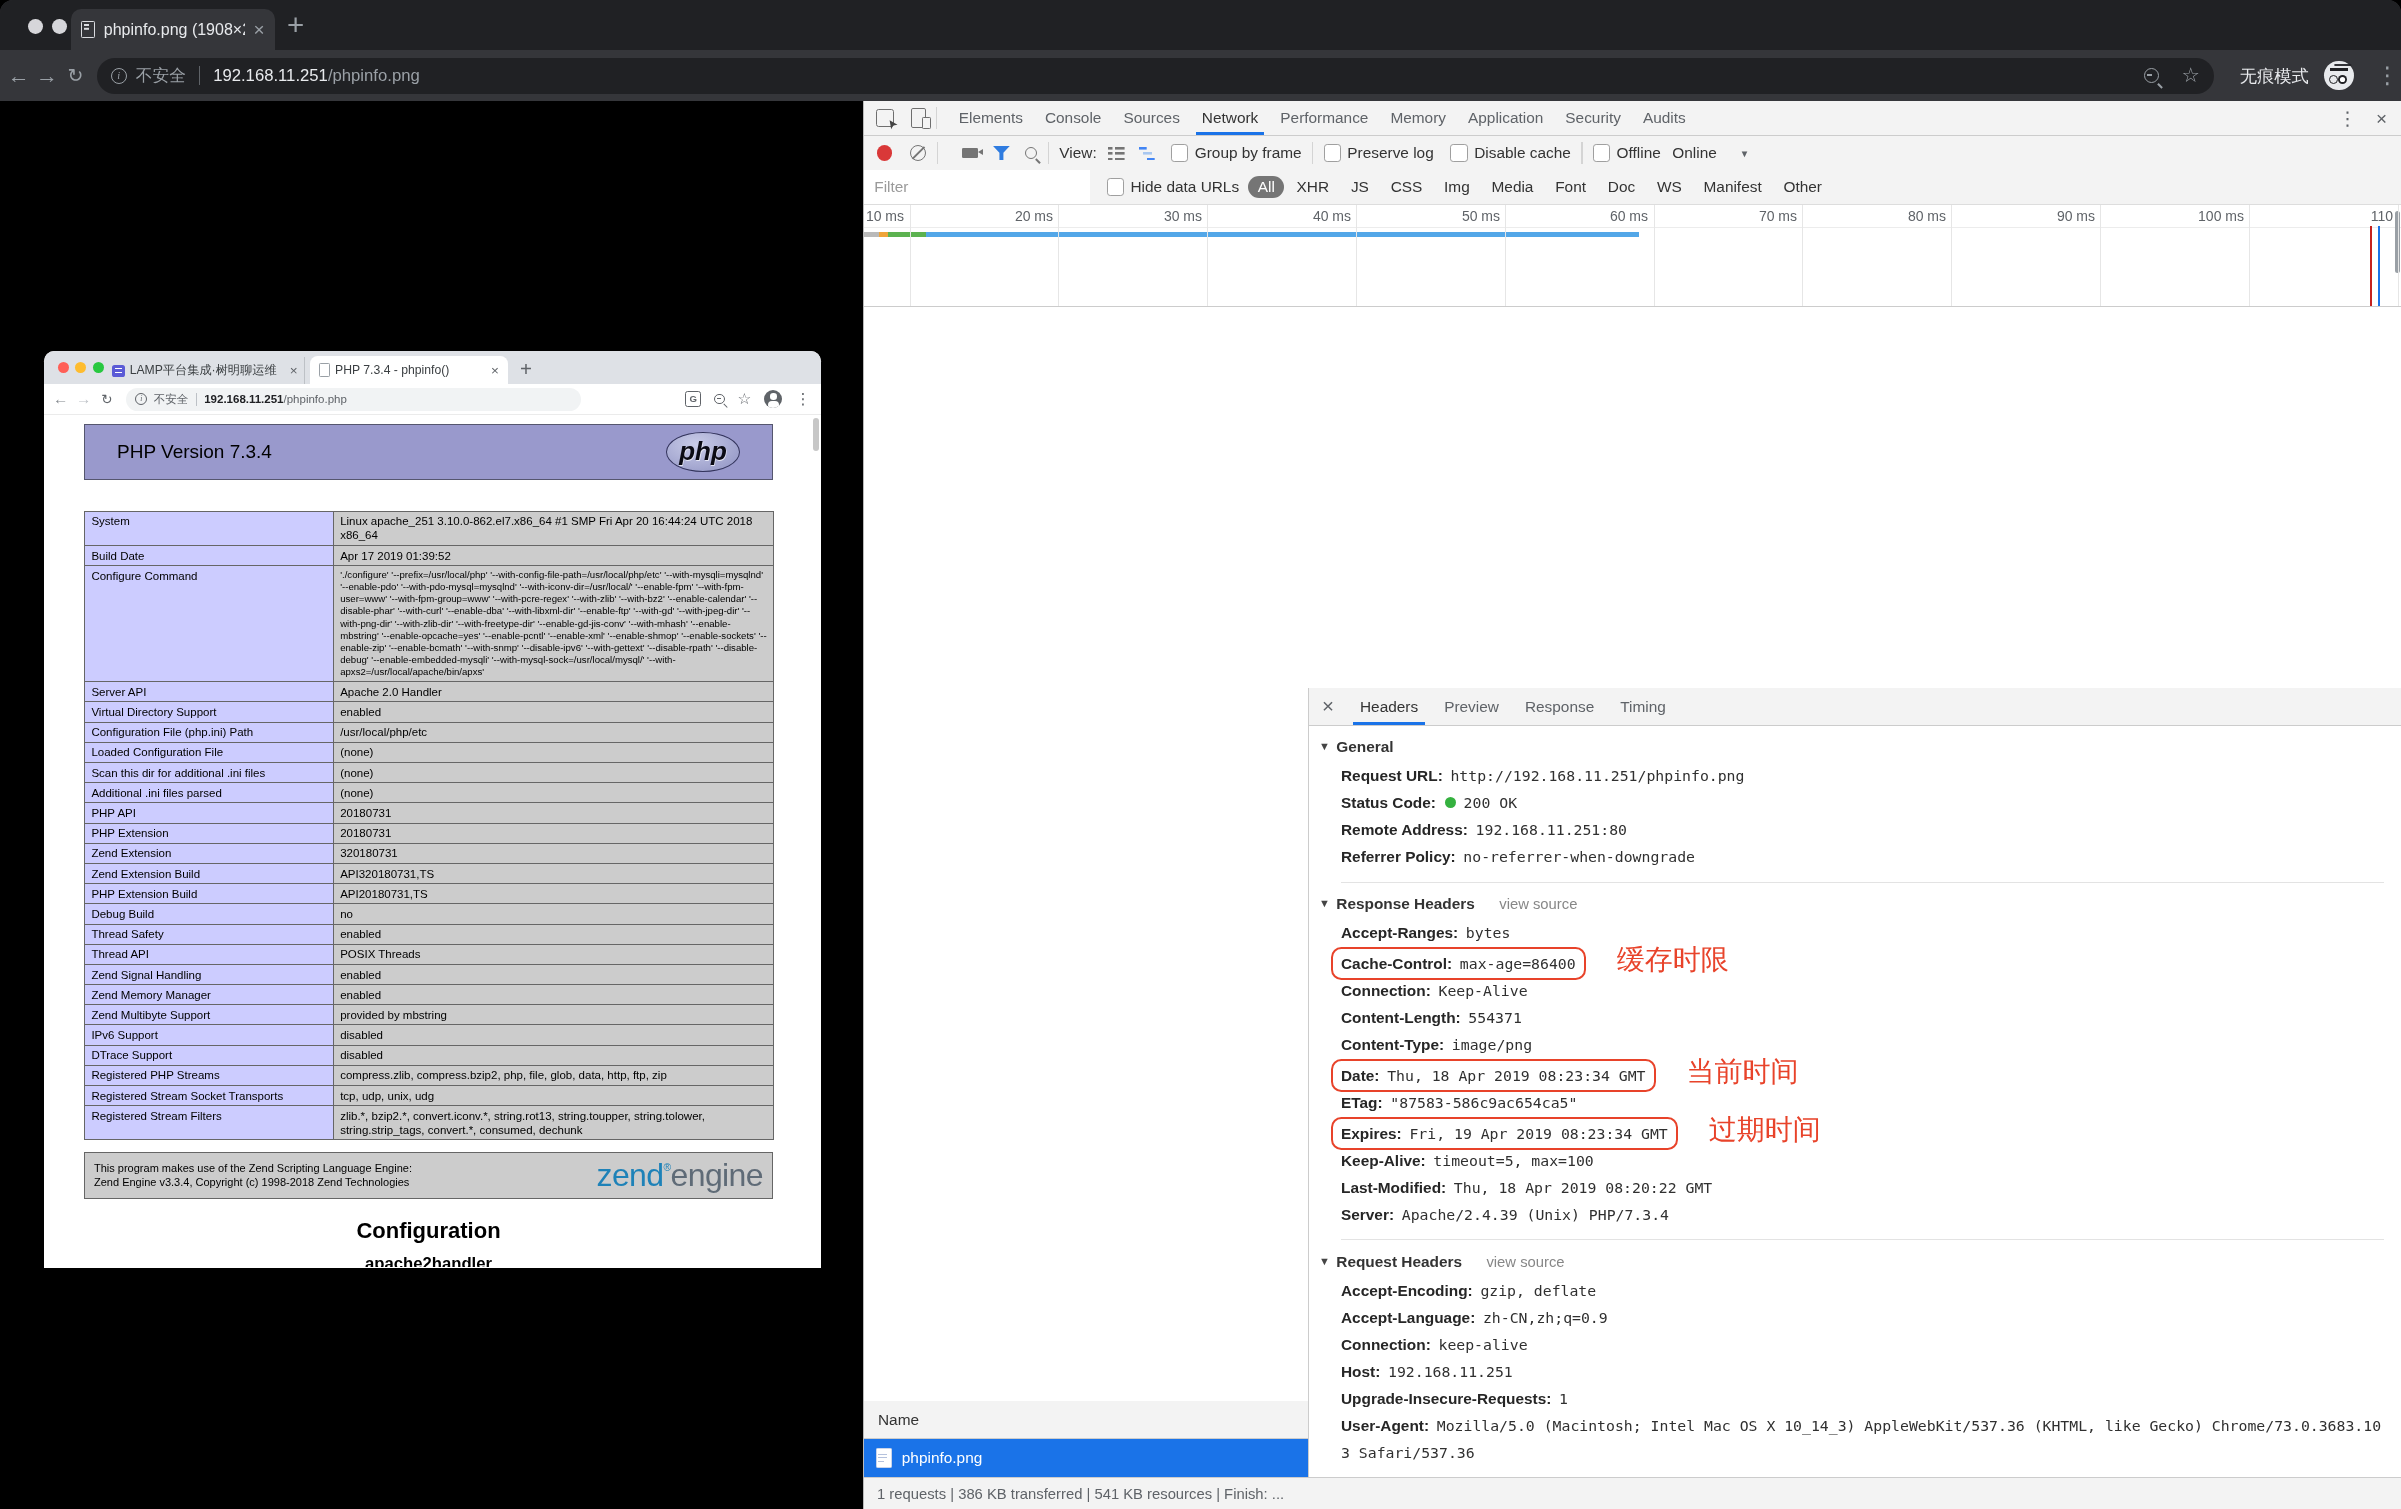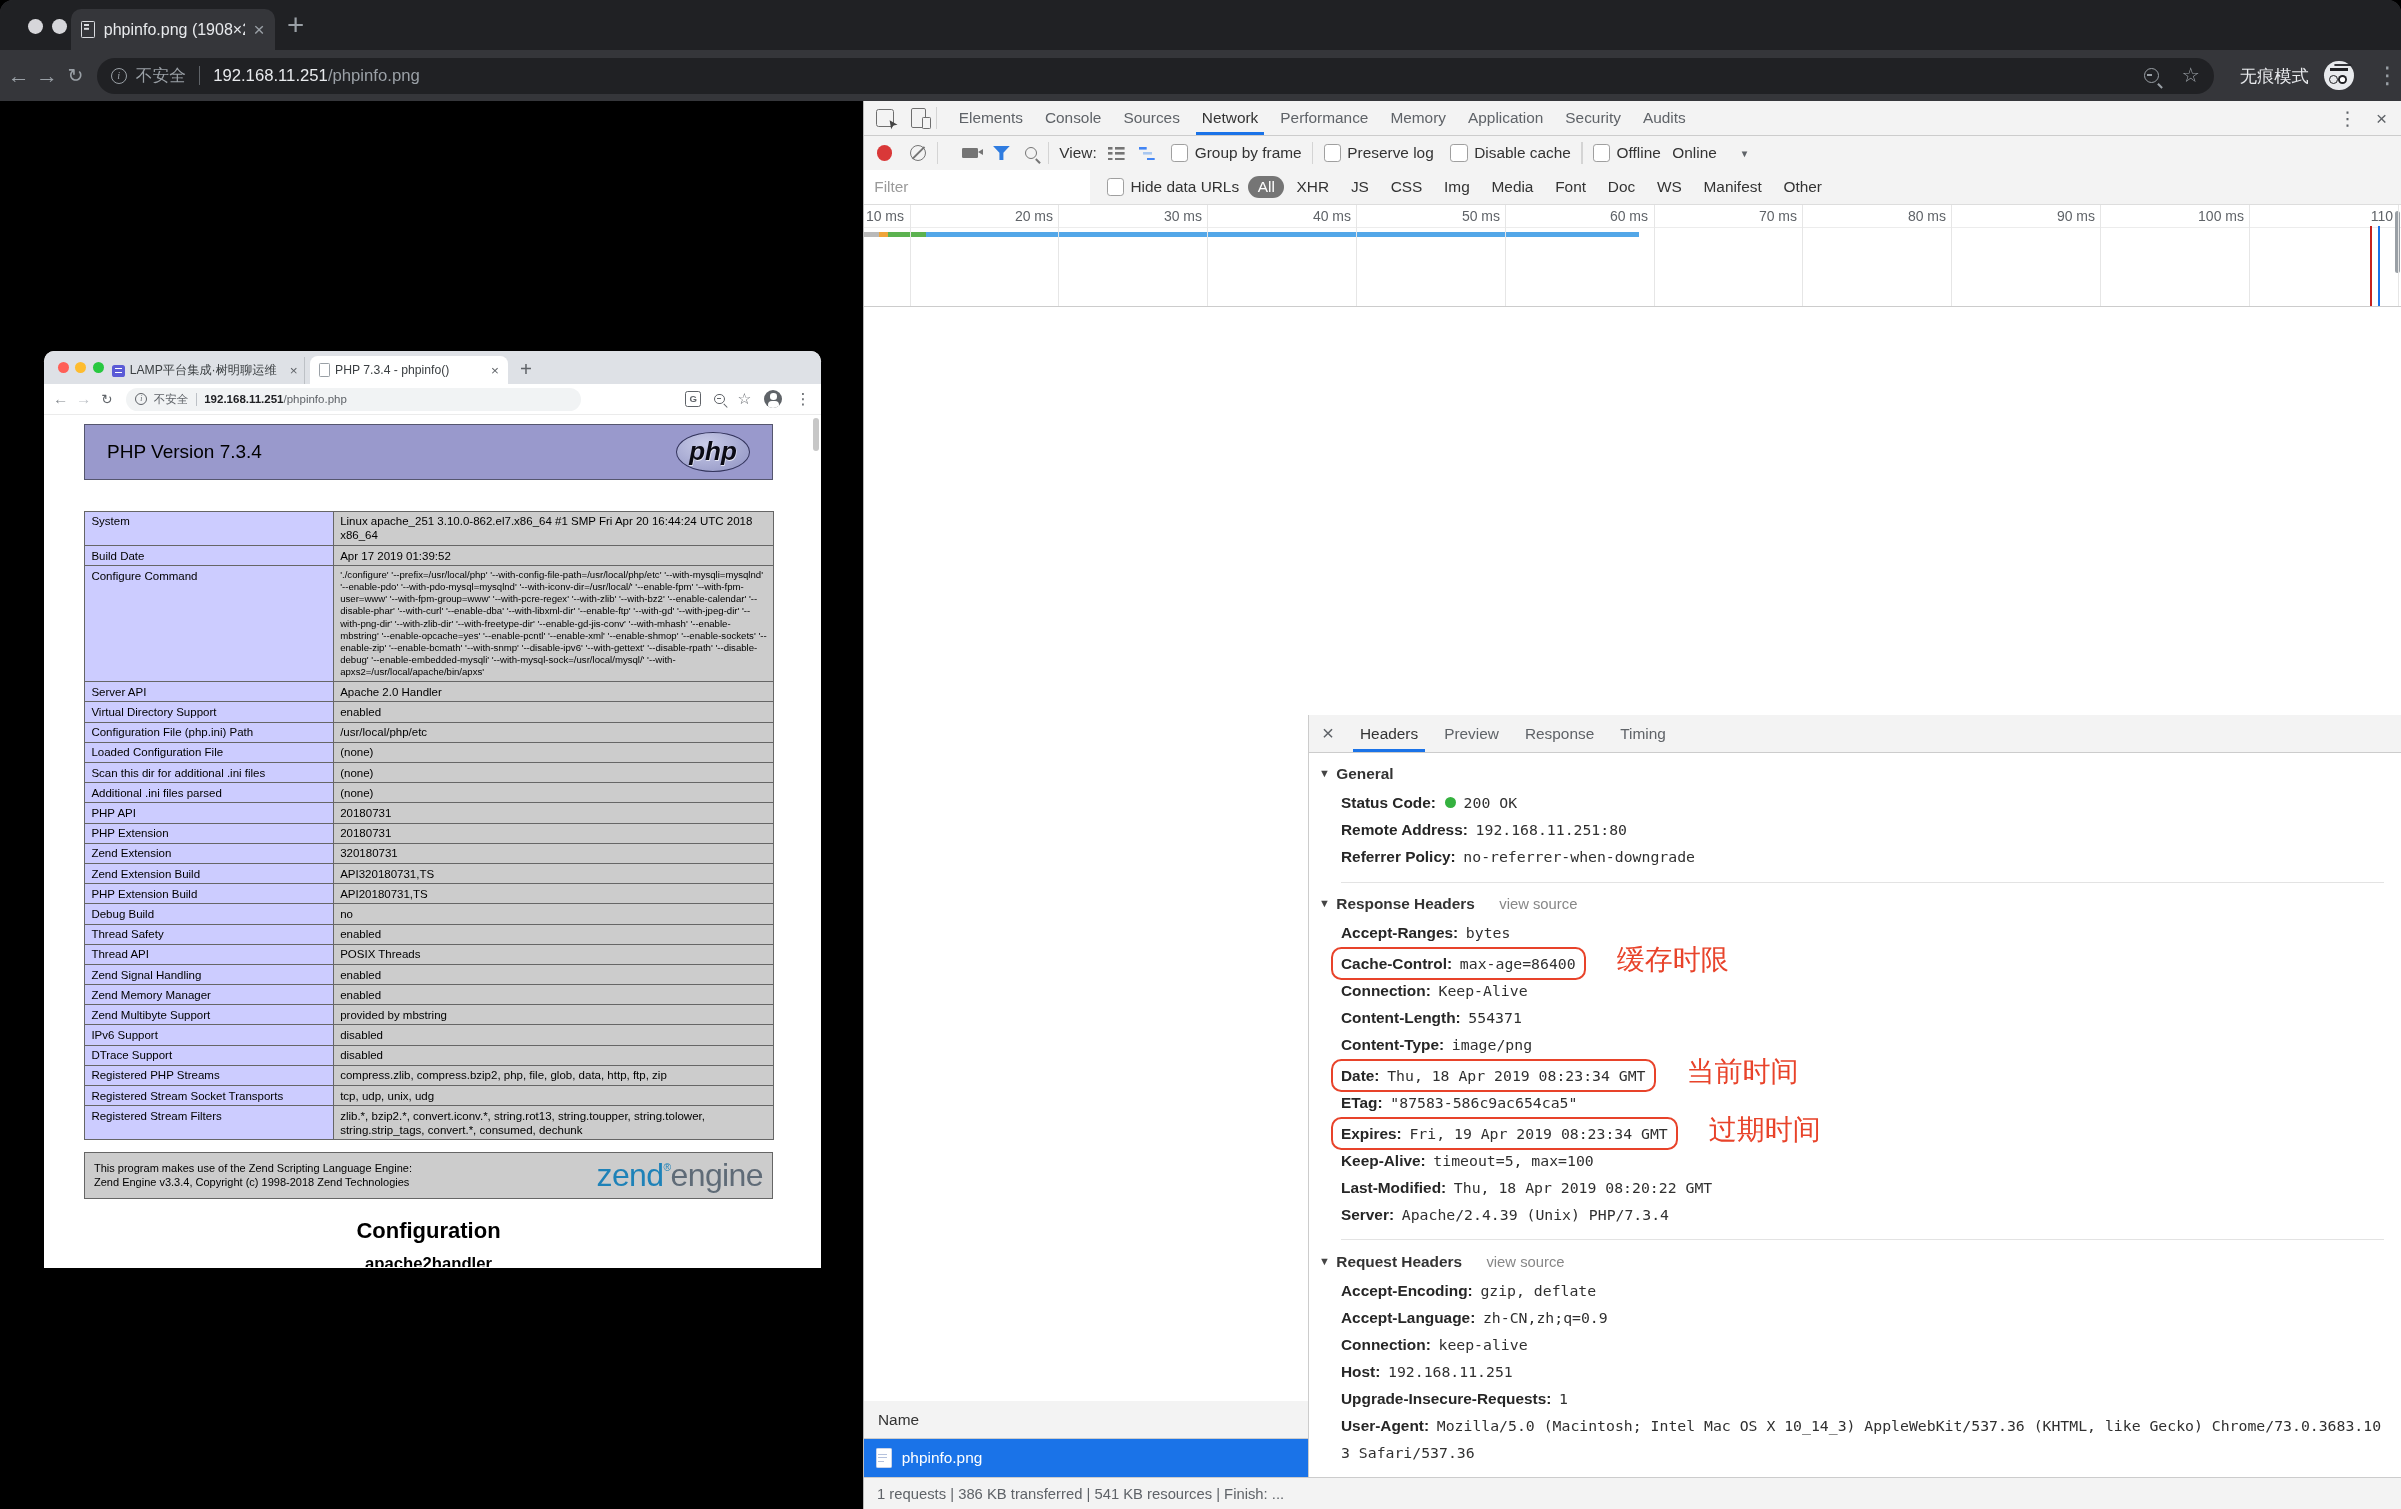--- a/index.html
+++ b/index.html
@@ -147,21 +147,21 @@
   .mw-mag{width:8.3px;height:8.3px;border:1.3px solid #5f6368;border-radius:50%;position:relative;}
   .mw-mag::before{content:'';position:absolute;left:1.3px;top:3.2px;width:4.5px;height:1.3px;background:#5f6368;}
   .mw-mag::after{content:'';position:absolute;right:-3.8px;bottom:-3.2px;width:4.5px;height:1.3px;background:#5f6368;transform:rotate(45deg);}
   .mw-star{color:#5f6368;font-size:15.4px;}
   .mw-avatar{width:18px;height:18px;border-radius:50%;background:#5f6368;position:relative;overflow:hidden;}
   .mw-avatar::before{content:'';position:absolute;left:5.8px;top:3.2px;width:6.4px;height:6.4px;border-radius:50%;background:#fff;}
   .mw-avatar::after{content:'';position:absolute;left:3.2px;top:11px;width:11.5px;height:7.7px;border-radius:5.8px;background:#fff;}
   .mw-dots{color:#5f6368;font-size:15.4px;}
   .mw-scroll{position:absolute;right:1.9px;top:67px;width:6.4px;height:33px;background:#c7c7c7;border-radius:3.2px;}
   .mw-content{position:relative;height:852px;background:#fff;padding:5.1px 48px 0 40px;box-sizing:border-box;overflow:hidden;color:#000;}
-  .pi-banner{margin-top:3.8px;height:56px;background:#9999cc;border:1.3px solid #55566e;box-sizing:border-box;display:flex;align-items:center;justify-content:space-between;padding:0 22px;}
+  .pi-banner{margin-top:3.8px;height:56px;background:#9999cc;border:1.3px solid #55566e;box-sizing:border-box;display:flex;align-items:center;justify-content:space-between;padding:0 32px;}
   .pi-title{font-size:19px;color:#000;}
   .pi-logo{width:74px;height:40px;border-radius:50%;background:radial-gradient(ellipse at 40% 30%,#c9cce8,#8e91c2);border:1.9px solid #33345c;box-sizing:border-box;display:flex;align-items:center;justify-content:center;font-size:26px;font-weight:bold;font-style:italic;color:#0b0b14;text-shadow:0.6px 0.6px 0 #e6e7f5;}
   .pi-tbl{display:table;width:100%;border-collapse:collapse;margin-top:31px;}
   .pi-tr{display:table-row;}
   .pi-td{display:table-cell;border:1.3px solid #666;padding:2.6px 6.4px;font-size:11.5px;line-height:14px;vertical-align:top;}
   .pi-td.k{width:235px;background:#ccccff;}
   .pi-td.v{background:#cccccc;word-break:break-word;}
   .pi-tr.cfg .pi-td.v{font-size:9.6px;line-height:12.2px;}
   .zend-box{margin-top:11.5px;border:1.3px solid #666;background:#cccccc;padding:3.8px 9px;display:flex;align-items:center;justify-content:space-between;}
   .zend-txt{font-size:11px;line-height:14px;color:#000;}
@@ -564,20 +564,21 @@
                 <div class="det-tab">
                   <span>Timing</span>
                 </div>
               </div>
           </div>
           <div class="hdr-scroll">
             <div class="sec">
               <div class="sec-title"><span class="tri">▼</span><span>General</span></div>
               <div>
 
+                  <div class="kv"><span class="hl"><span class="k">Request URL:</span><span class="v">http://192.168.11.251/phpinfo.png</span></span></div>
 
 
                   <div class="kv"><span class="hl"><span class="k">Status Code:</span><span class="dot show"></span><span class="v">200 OK</span></span></div>
 
                   <div class="kv"><span class="hl"><span class="k">Remote Address:</span><span class="v">192.168.11.251:80</span></span></div>
 
                   <div class="kv"><span class="hl"><span class="k">Referrer Policy:</span><span class="v">no-referrer-when-downgrade</span></span></div>
                 </div>
             </div>
             <div class="sec">

